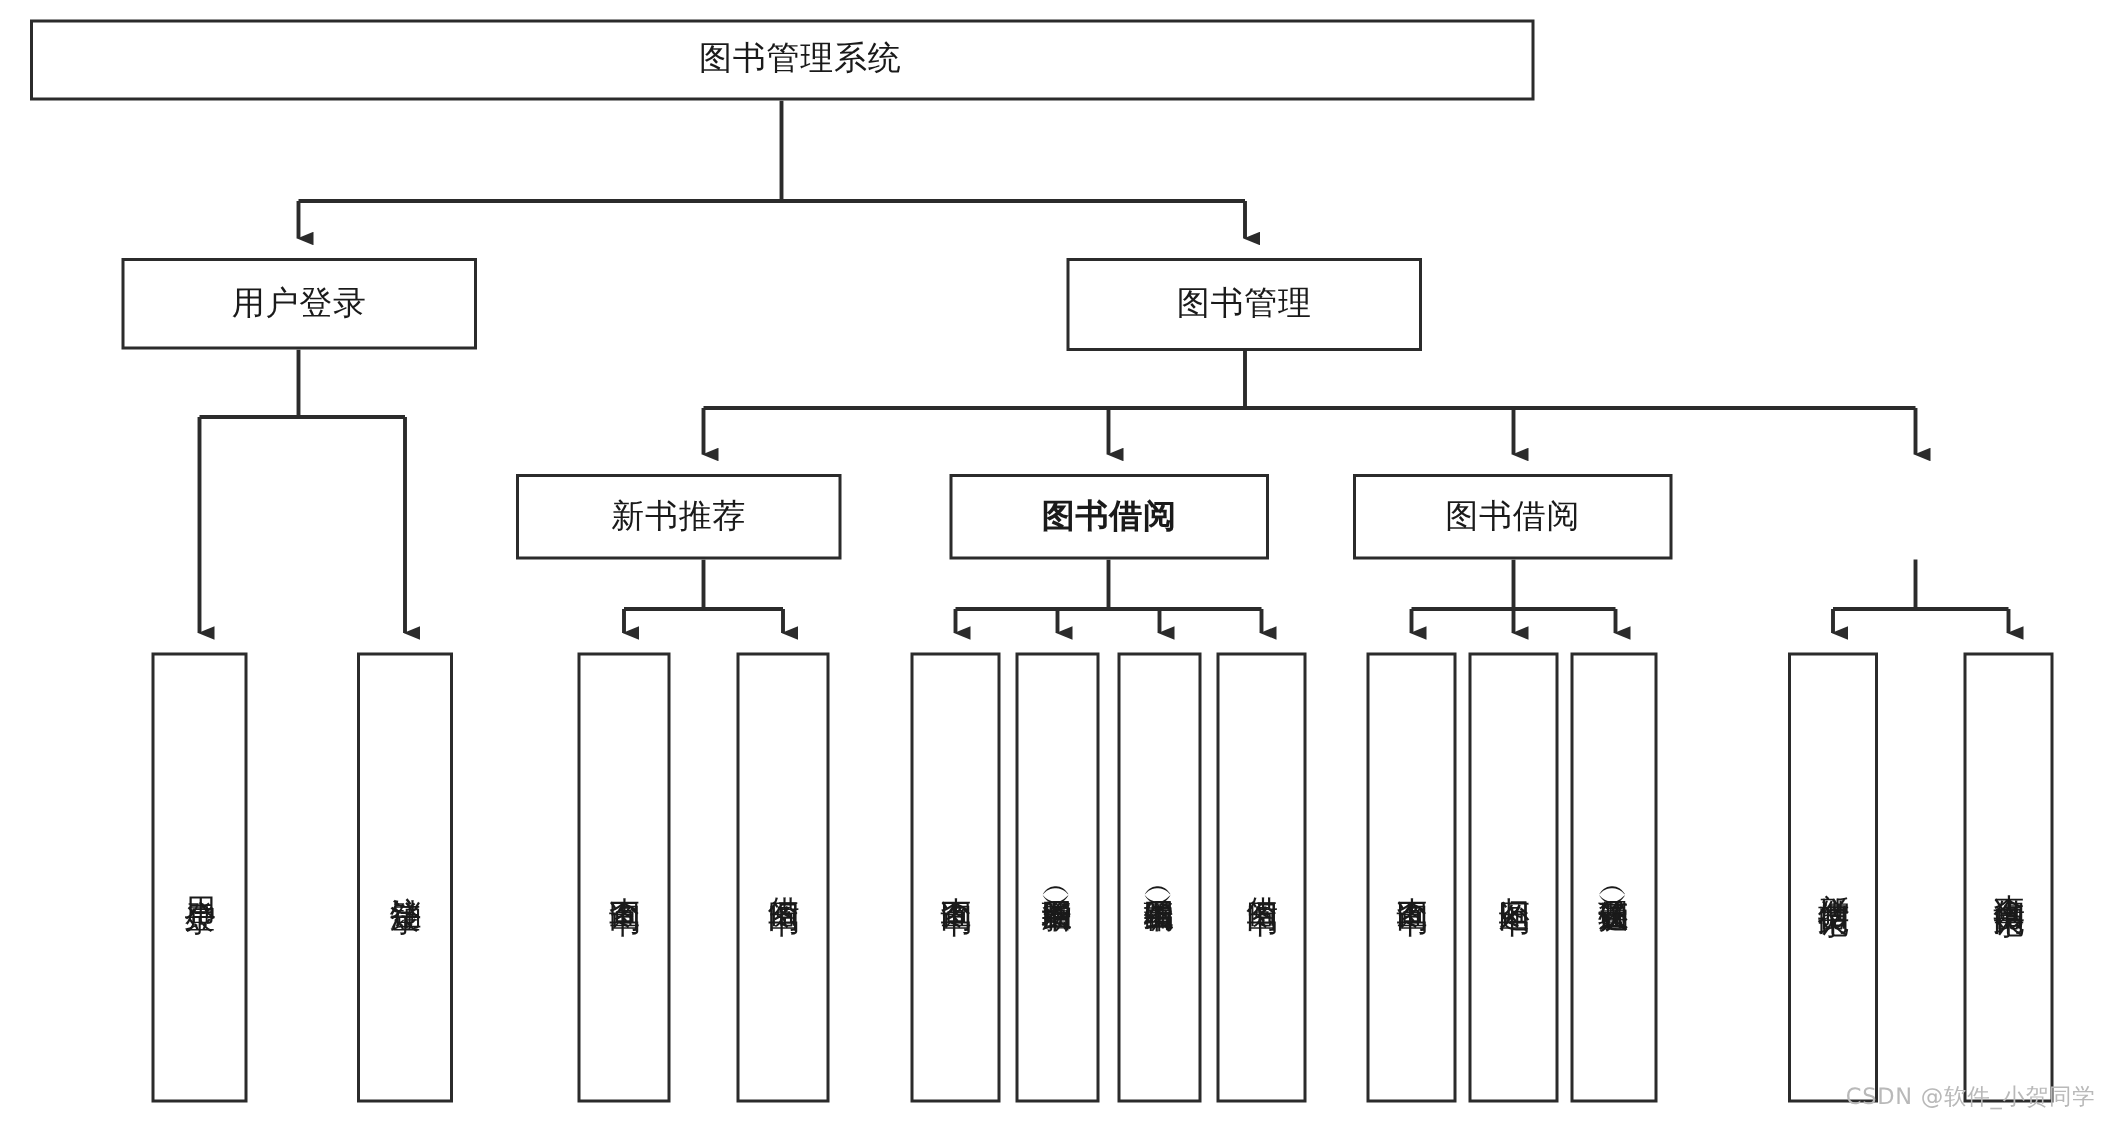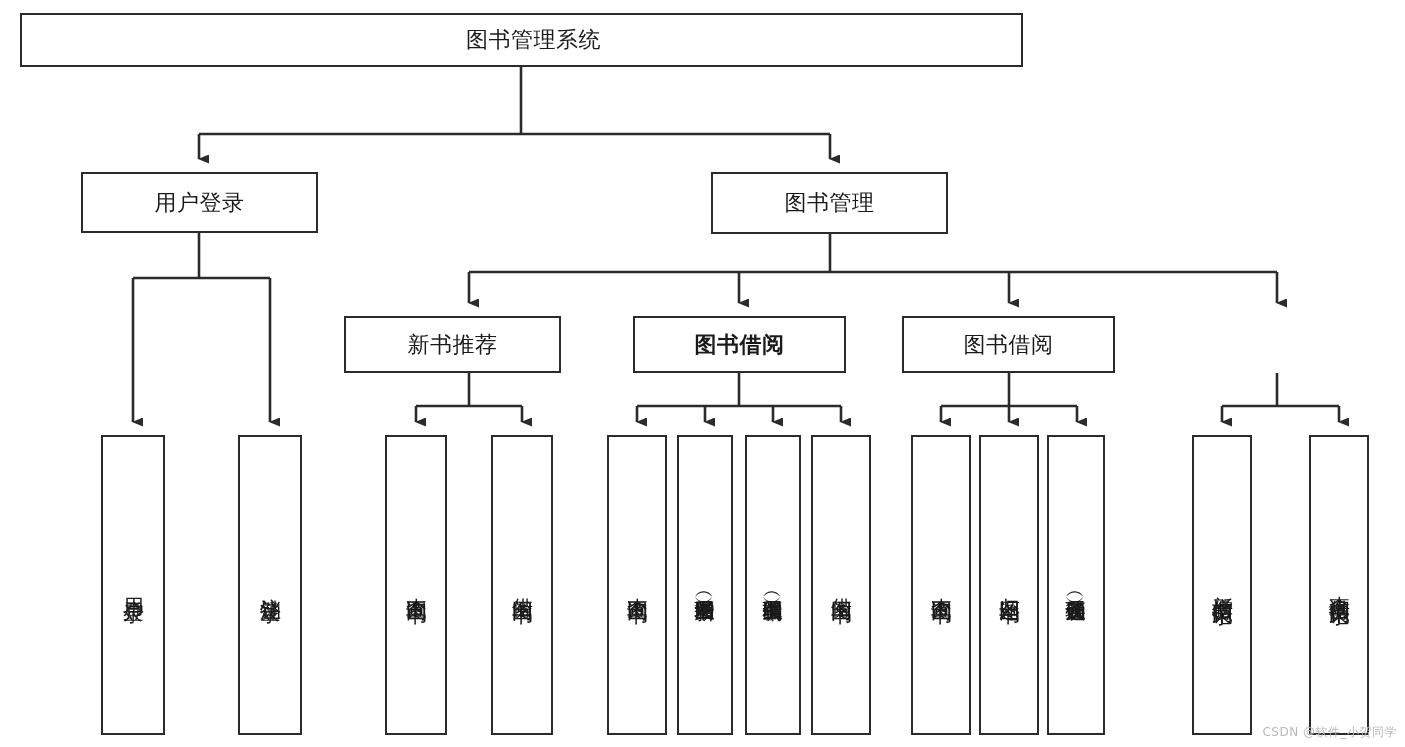--- a/index.html
+++ b/index.html
@@ -64,21 +64,21 @@
     max-height: 100%;
   }
   .node.v.tight .node-label {
     font-size: 20px;
     letter-spacing: 0px;
   }
   #watermark {
     position: absolute;
     right: 8px;
     bottom: 6px;
-    font-size: 12px;
+    font-size: 15px;
     color: #b9b9b9;
     letter-spacing: 0.5px;
     white-space: nowrap;
   }
 </style>
 </head>
 <body>
 
 <div id="diagram-root">
 

